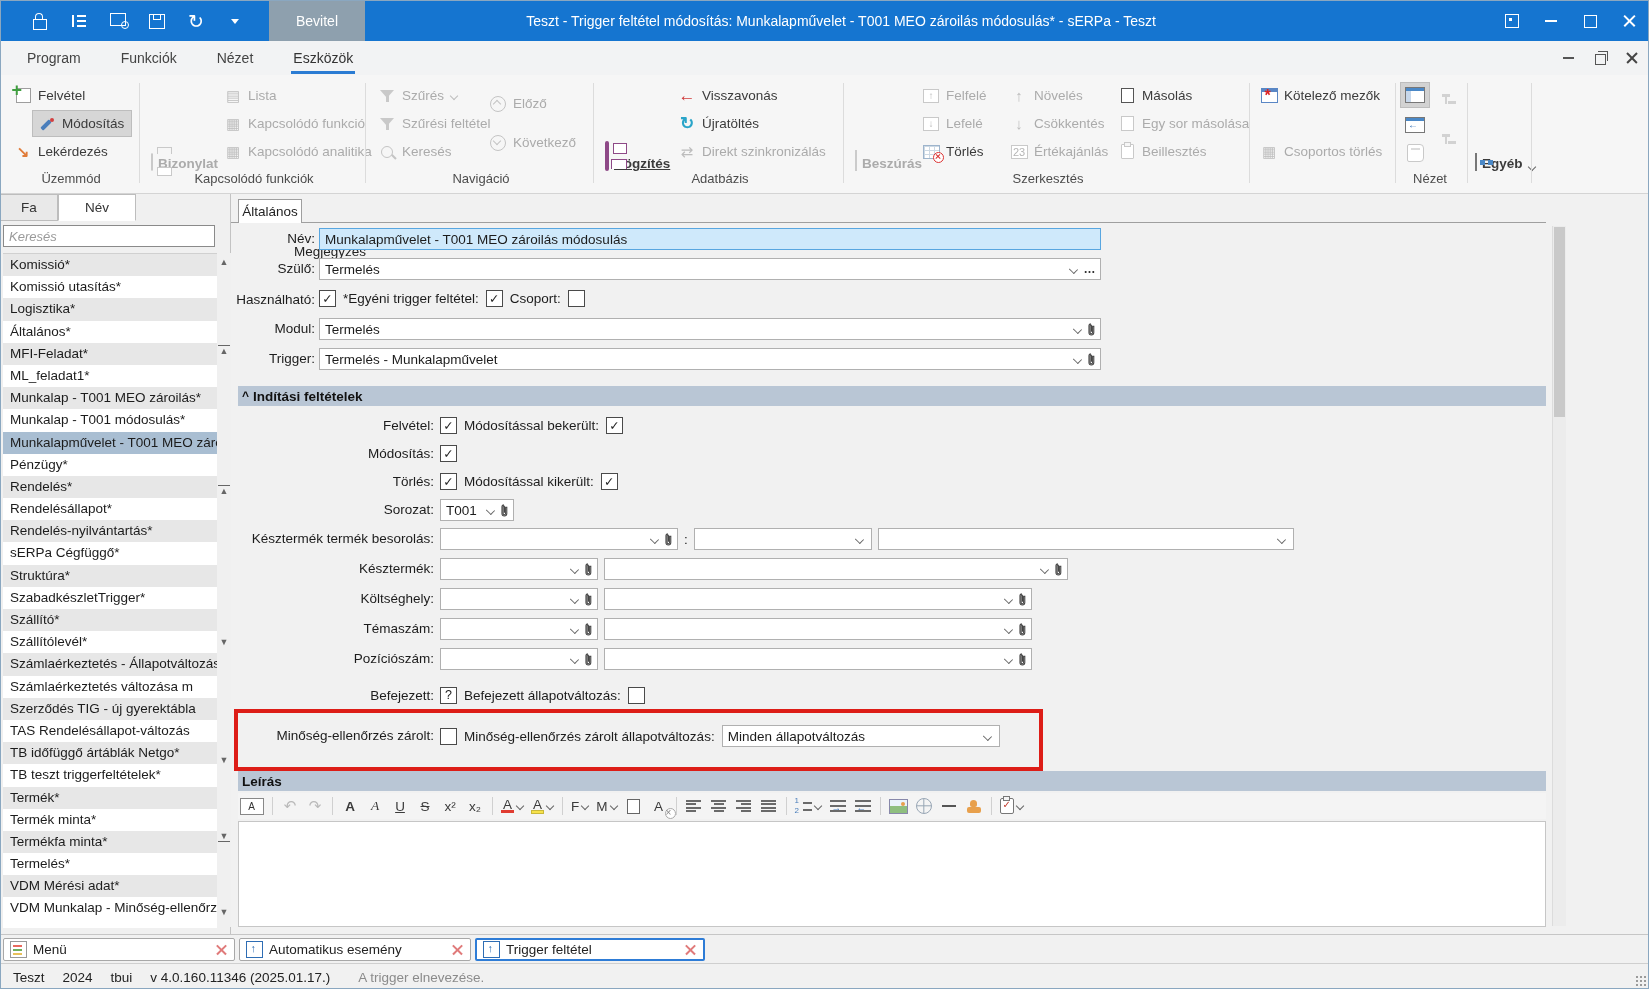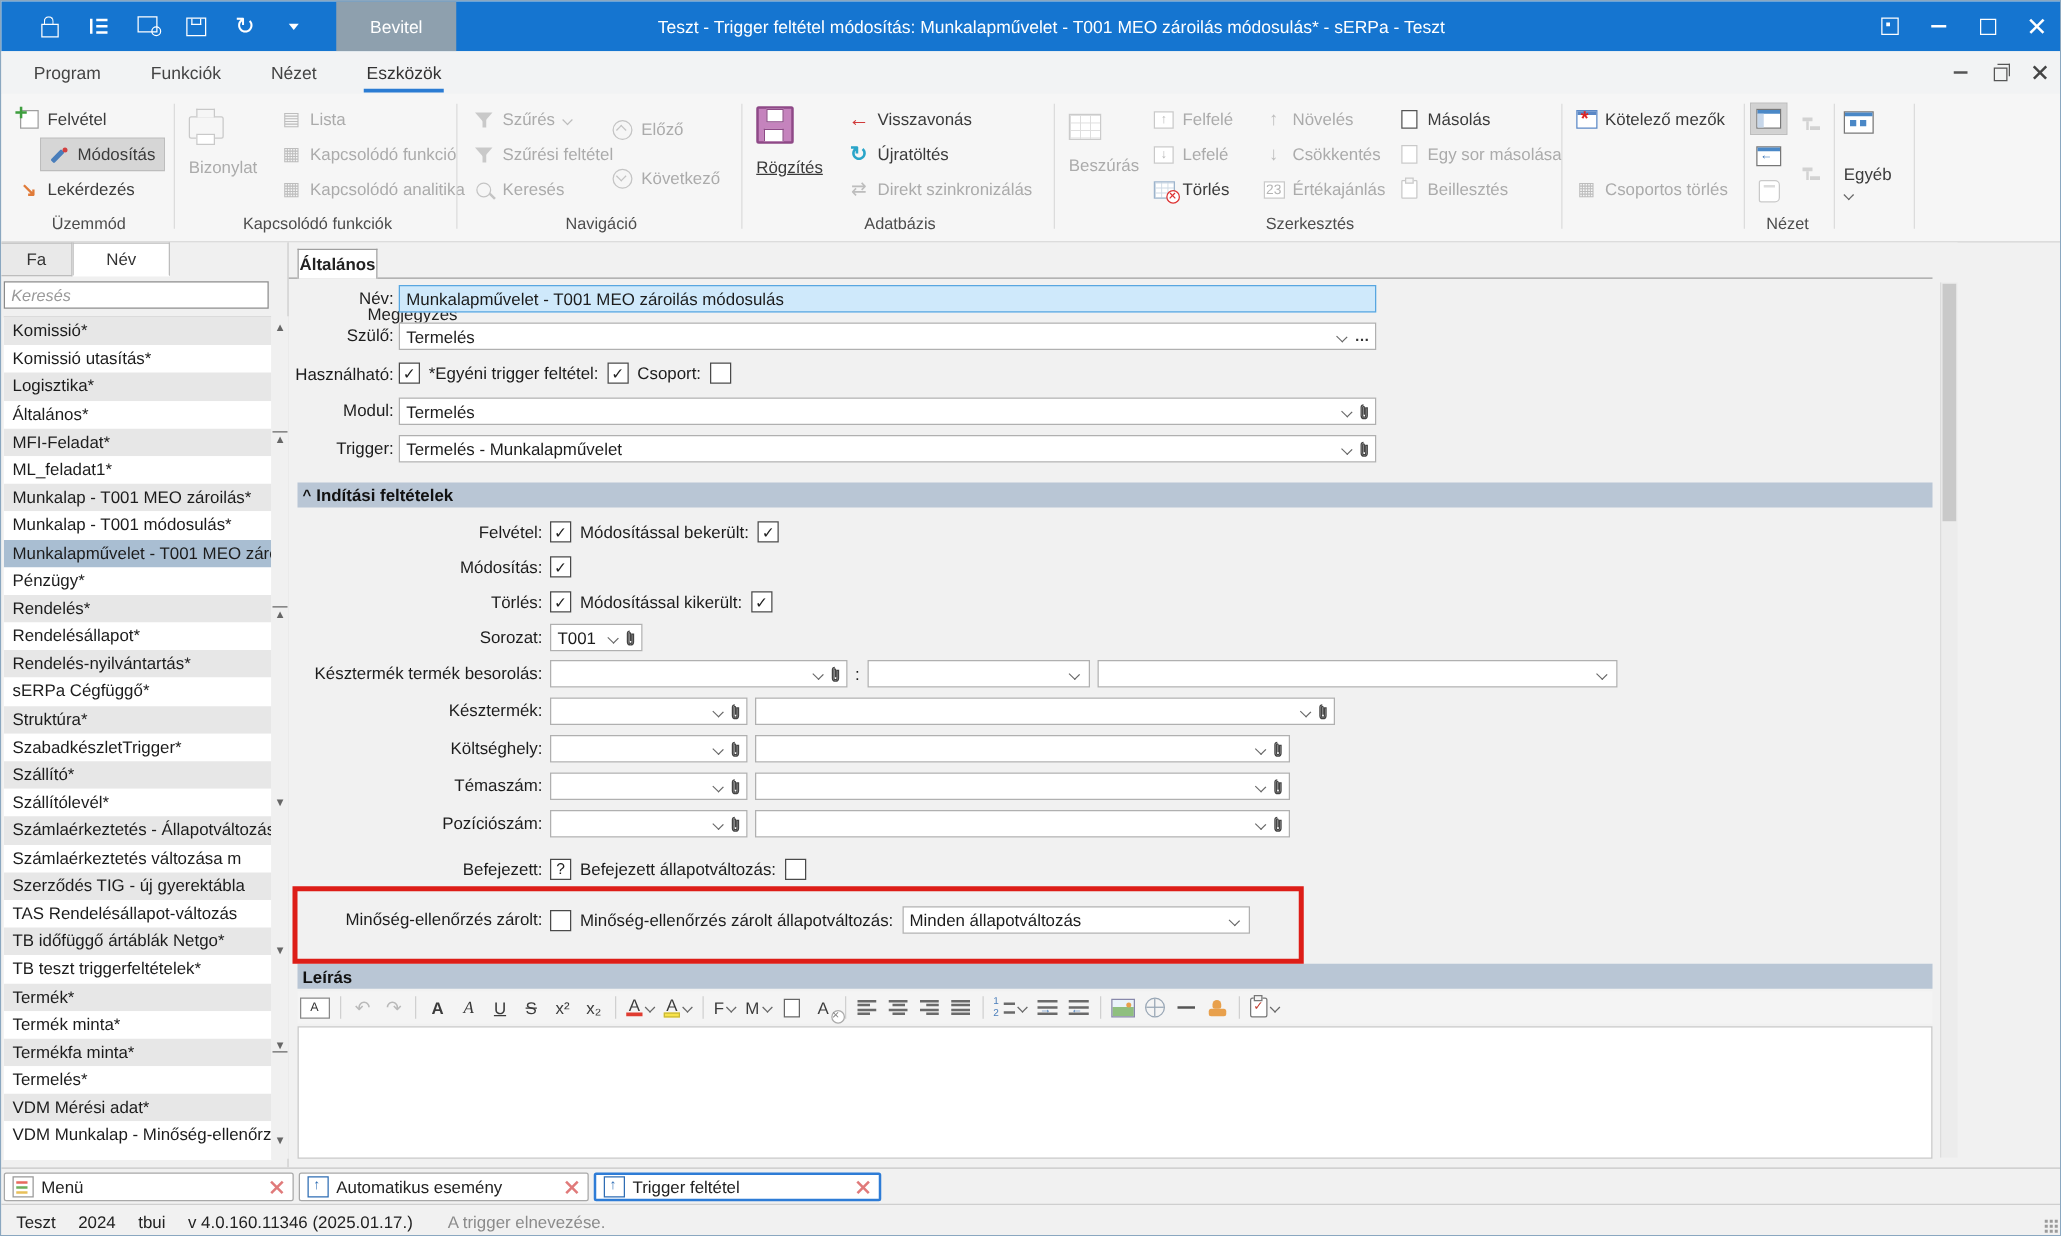--- a/index.html
+++ b/index.html
@@ -50,22 +50,22 @@
   .xdark::before{transform:rotate(45deg);} .xdark::after{transform:rotate(-45deg);}
 
   
   .ribbon{position:absolute;left:0;top:74px;width:1649px;height:119px;background:#f6f6f6;border-bottom:1px solid #d4d4d4;box-sizing:border-box;}
   .rsep{position:absolute;top:8px;height:100px;width:1px;background:#dcdcdc;}
   .rlabel{position:absolute;top:96px;height:18px;font-size:13px;color:#4c4c4c;text-align:center;}
   .rcol{position:absolute;display:flex;flex-direction:column;gap:3px;}
   .rbtn{display:flex;align-items:center;gap:6px;height:25px;padding:0 5px;font-size:13.5px;color:#3b3b3b;cursor:pointer;white-space:nowrap;background:transparent;border:none;font-family:inherit;}
   .rbtn.dis{color:#ababab;cursor:default;}
   .rbtn.sel{background:#d6d6d6;outline:1px solid #bdbdbd;margin-left:24px;}
-  .rbig{position:absolute;top:8px;height:90px;display:flex;flex-direction:column;align-items:flex-start;gap:5px;
-        font-size:13.5px;color:#3b3b3b;cursor:pointer;background:transparent;border:none;font-family:inherit;padding:2px 4px;}
+  .rbig{position:absolute;top:8px;height:90px;display:flex;flex-direction:row;align-items:flex-end;gap:5px;
+        font-size:13.5px;color:#3b3b3b;cursor:pointer;background:transparent;border:none;font-family:inherit;padding:2px 4px;font-weight:bold;}
   .rbig.dis{color:#ababab;cursor:default;}
   .ic{display:inline-flex;align-items:center;justify-content:center;width:18px;height:18px;flex:0 0 auto;}
   .gly{font-size:15px;line-height:15px;}
   .gray{color:#bdbdbd;}
   .i-add{width:13px;height:13px;border:1.4px solid #9e9e9e;position:relative;background:#fff;}
   .i-add::after{content:'+';position:absolute;left:-5px;top:-9px;color:#3f9e3f;font-size:18px;font-weight:bold;}
   .i-pencil{width:16px;height:16px;position:relative;}
   .i-pencil::before{content:'';position:absolute;left:1px;top:7px;width:12px;height:4px;background:#4a7ebb;transform:rotate(-45deg);border-radius:1px;}
   .i-pencil::after{content:'';position:absolute;right:1px;top:2px;width:4px;height:4px;background:#d24040;border-radius:50%;}
   .i-query{color:#e07b39;font-size:15px;font-weight:bold;}
@@ -133,21 +133,21 @@
   .srow.alt{background:#e7e7e7;}
   .srow.sel{background:#a9bed2;}
   .sscroll{position:absolute;left:216px;top:59px;width:14px;height:674px;background:#f0f0f0;}
   .smark{position:absolute;left:1px;width:12px;text-align:center;font-size:9px;color:#666;cursor:pointer;line-height:10px;}
   .smark.tline{border-top:1.5px solid #666;}
   .smark.bline{border-bottom:1.5px solid #666;}
 
   
   .main{position:absolute;left:230px;top:193px;width:1335px;height:740px;background:#f1f1f1;}
   .ftab{position:absolute;top:5px;height:24px;display:flex;align-items:center;justify-content:center;font-size:13.5px;color:#222;cursor:pointer;box-sizing:border-box;}
-  .ftab.active{left:7px;width:64px;background:#fff;border:1px solid #9f9f9f;border-bottom:none;z-index:2;font-weight:bold;}
+  .ftab.active{left:7px;width:64px;background:#fff;border:1px solid #9f9f9f;border-bottom:none;z-index:2;}
   .ftab.plain{left:53px;width:92px;margin-top:40px;}
   .ftabline{position:absolute;left:0;top:28px;width:1315px;height:1px;background:#9f9f9f;}
   .lbl{position:absolute;text-align:right;font-size:13.5px;color:#1c1c1c;line-height:22px;white-space:nowrap;}
   .field,.dd{background:#fff;border:1px solid #b0b0b0;height:22px;display:flex;align-items:center;box-sizing:border-box;font-size:13.5px;color:#1c1c1c;padding:0 2px 0 5px;cursor:text;}
   .dd{cursor:pointer;}
   .field-focus{background:#cfe9fb;border-color:#58a6e0;}
   .sp{flex:1;}
   .chev{width:10px;height:10px;position:relative;margin:0 4px;flex:0 0 auto;}
   .chev::before{content:'';position:absolute;left:1.5px;top:1.5px;width:6px;height:6px;border-right:1.4px solid #666;border-bottom:1.4px solid #666;transform:rotate(45deg) scale(1,.85);}
   .dots{width:16px;text-align:center;color:#333;font-weight:bold;letter-spacing:1px;flex:0 0 auto;font-size:12px;}

